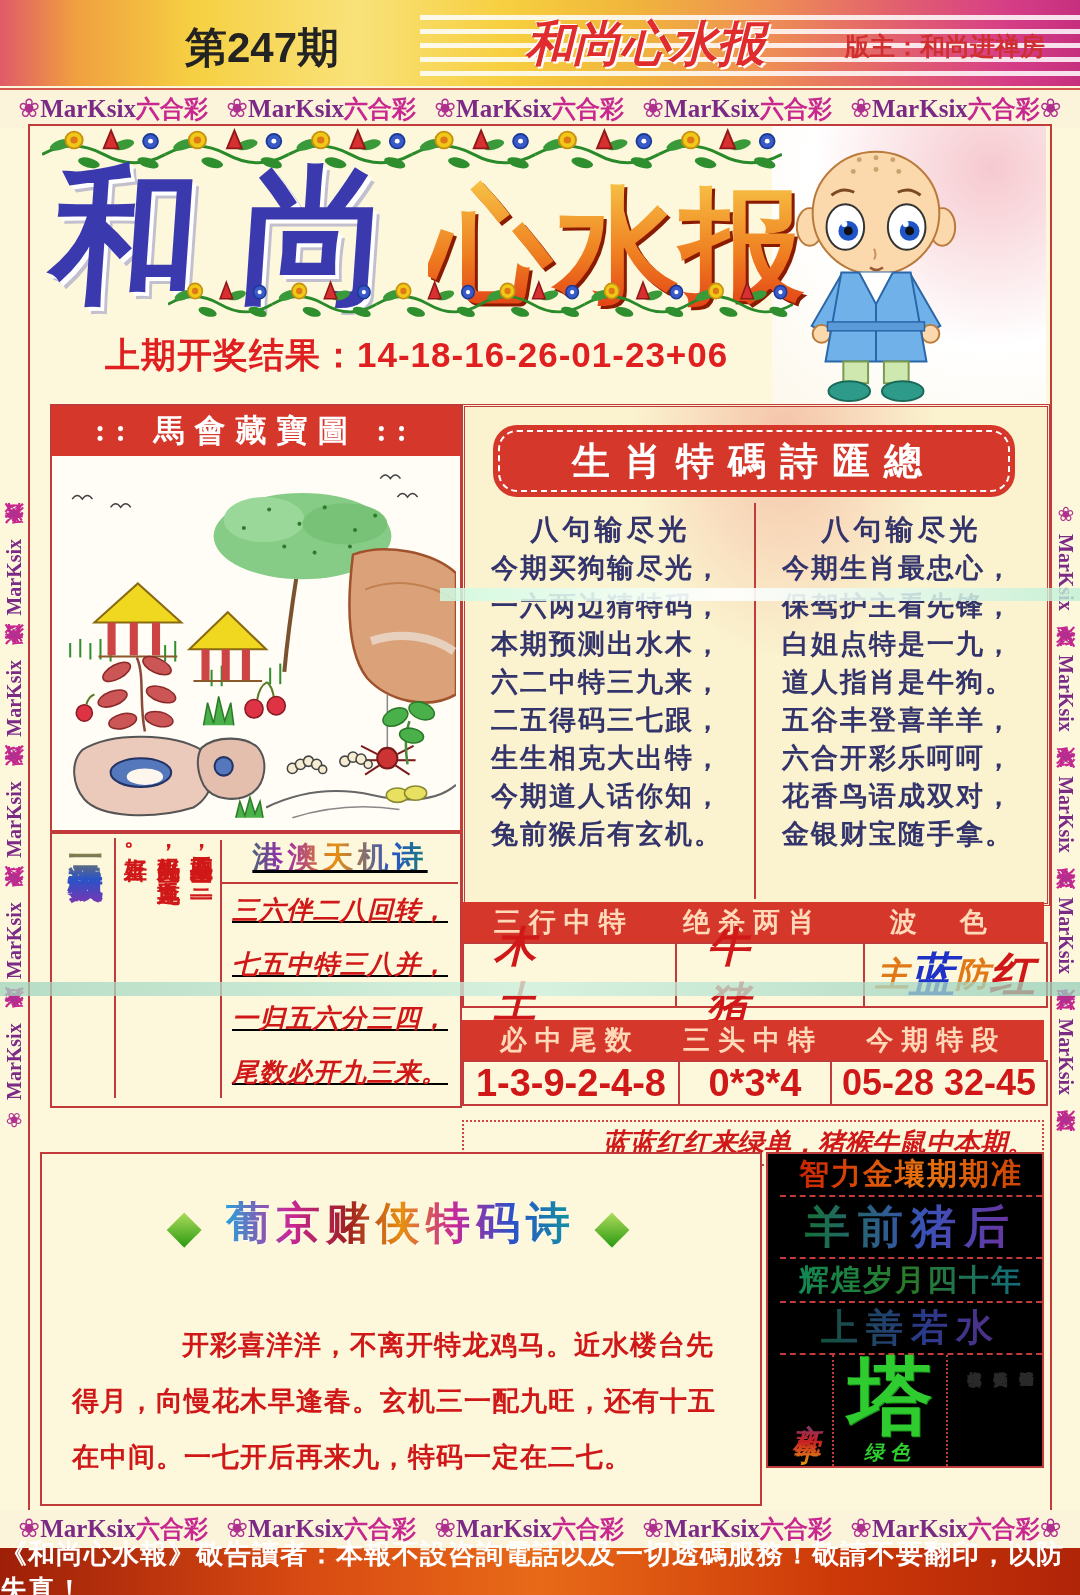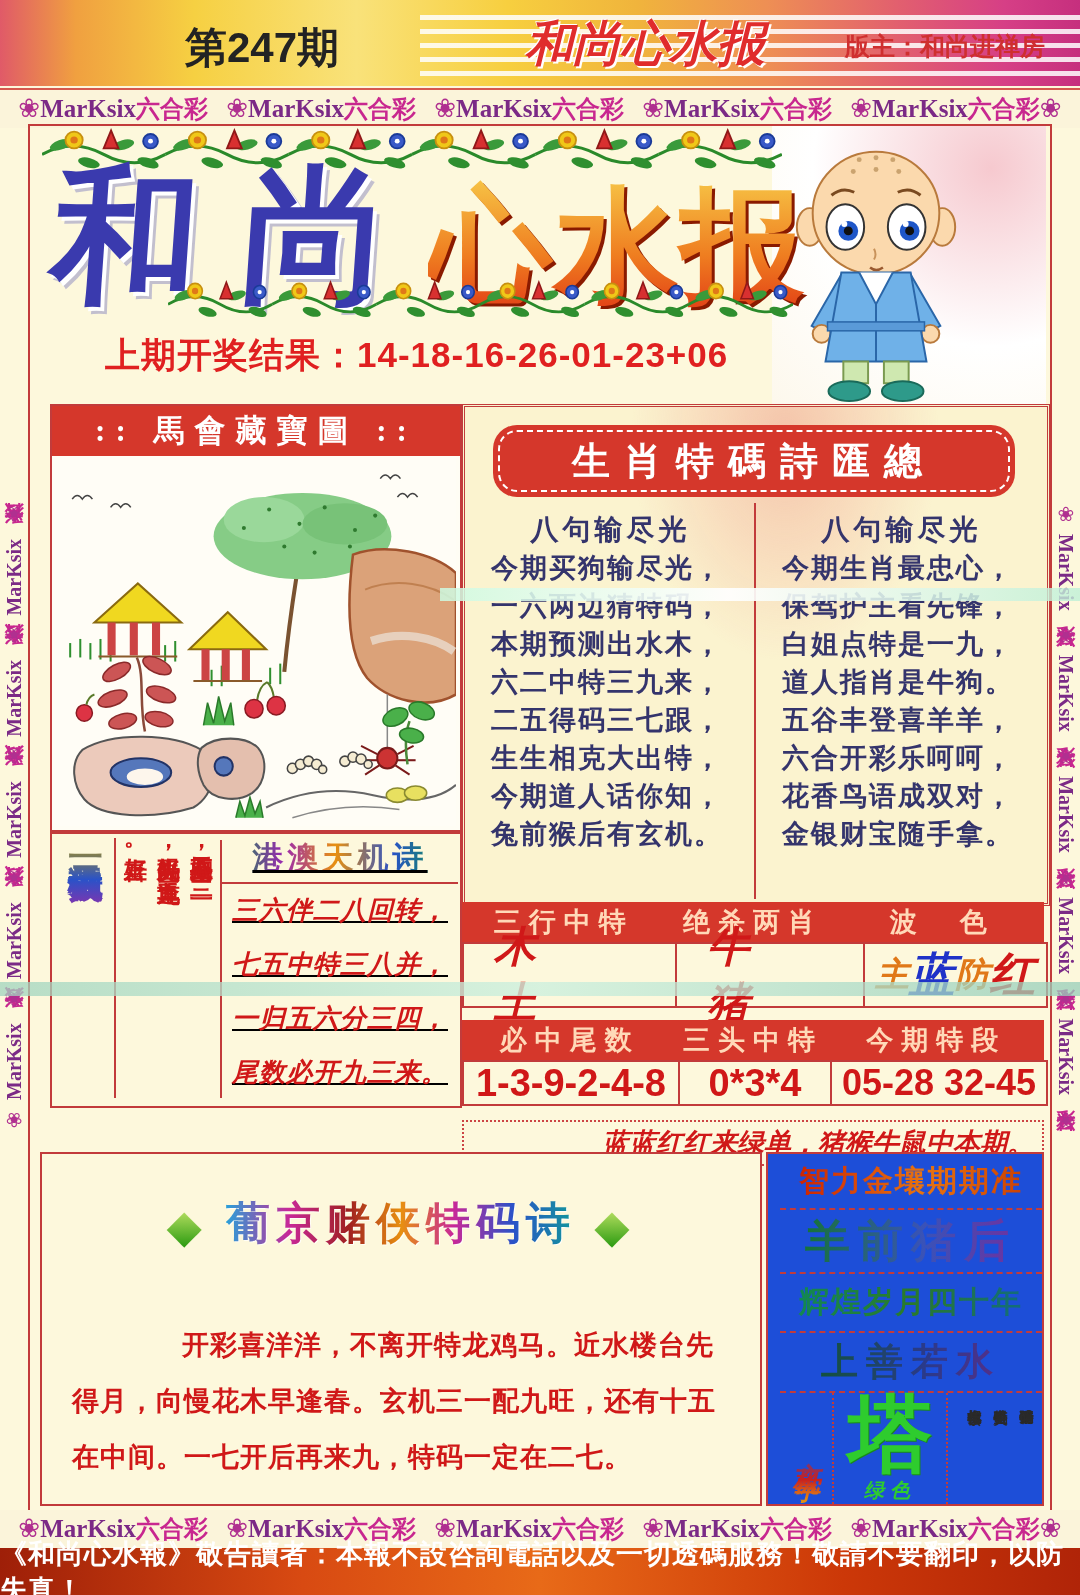--- a/index.html
+++ b/index.html
@@ -93,22 +93,22 @@
   
   .pujing{left:40px;top:1152px;width:722px;height:354px;border:2px solid #c23b3b;background:#fdf8dc;box-sizing:border-box;}
   .pujing-title{margin-top:40px;text-align:center;font-size:44px;font-weight:bold;letter-spacing:6px;}
   .pj-text{background-image:linear-gradient(90deg,#2aa0d8 0%,#c82898 18%,#a02020 35%,#e89010 50%,
       #c82898 65%,#2a52c8 82%,#11999a 100%);filter:drop-shadow(1px 1px 0 rgba(255,255,255,.8));}
   .pj-diamond{font-family:"DejaVu Sans",sans-serif;font-size:46px;vertical-align:-4px;
     background-image:linear-gradient(180deg,#cdea6e 10%,#2a9a10 90%);}
   .pujing-poem{margin:64px 28px 0 30px;font-size:27px;font-weight:bold;color:#d01818;
     line-height:56px;text-indent:110px;letter-spacing:1px;}
   
-  .wisdom{left:766px;top:1152px;width:278px;height:354px;border:2px solid #c23b3b;
-    background:#1d4ed8;display:flex;flex-direction:column;box-sizing:border-box;padding-left:12px;}
+  .wisdom{left:766px;top:1152px;width:278px;height:316px;border:2px solid #c23b3b;
+    background:#000000;display:flex;flex-direction:column;box-sizing:border-box;padding-left:12px;}
   .wrow{border-bottom:2px dashed #c23b3b;display:flex;align-items:center;justify-content:center;}
   .wrow1{height:57px;font-size:30px;font-weight:bold;letter-spacing:2px;
     background-image:linear-gradient(90deg,#c81800 0%,#e87410 55%,#c83800 100%);}
   .wrow2{height:64px;font-size:45px;font-weight:bold;letter-spacing:8px;
     background-image:linear-gradient(90deg,#0e7a1e 0%,#3a52b8 55%,#7a2a9a 100%);}
   .wrow3{height:60px;font-size:30px;font-weight:bold;letter-spacing:2px;
     background-image:linear-gradient(90deg,#0e8a5a 0%,#2a7a2a 50%,#0e6a8a 100%);}
   .wrow4{height:61px;font-size:37px;font-weight:bold;letter-spacing:8px;
     background-image:linear-gradient(90deg,#0b5a1e 0%,#2a3a8a 55%,#6a2a8a 100%);}
   .mystery{flex:1;display:flex;}

